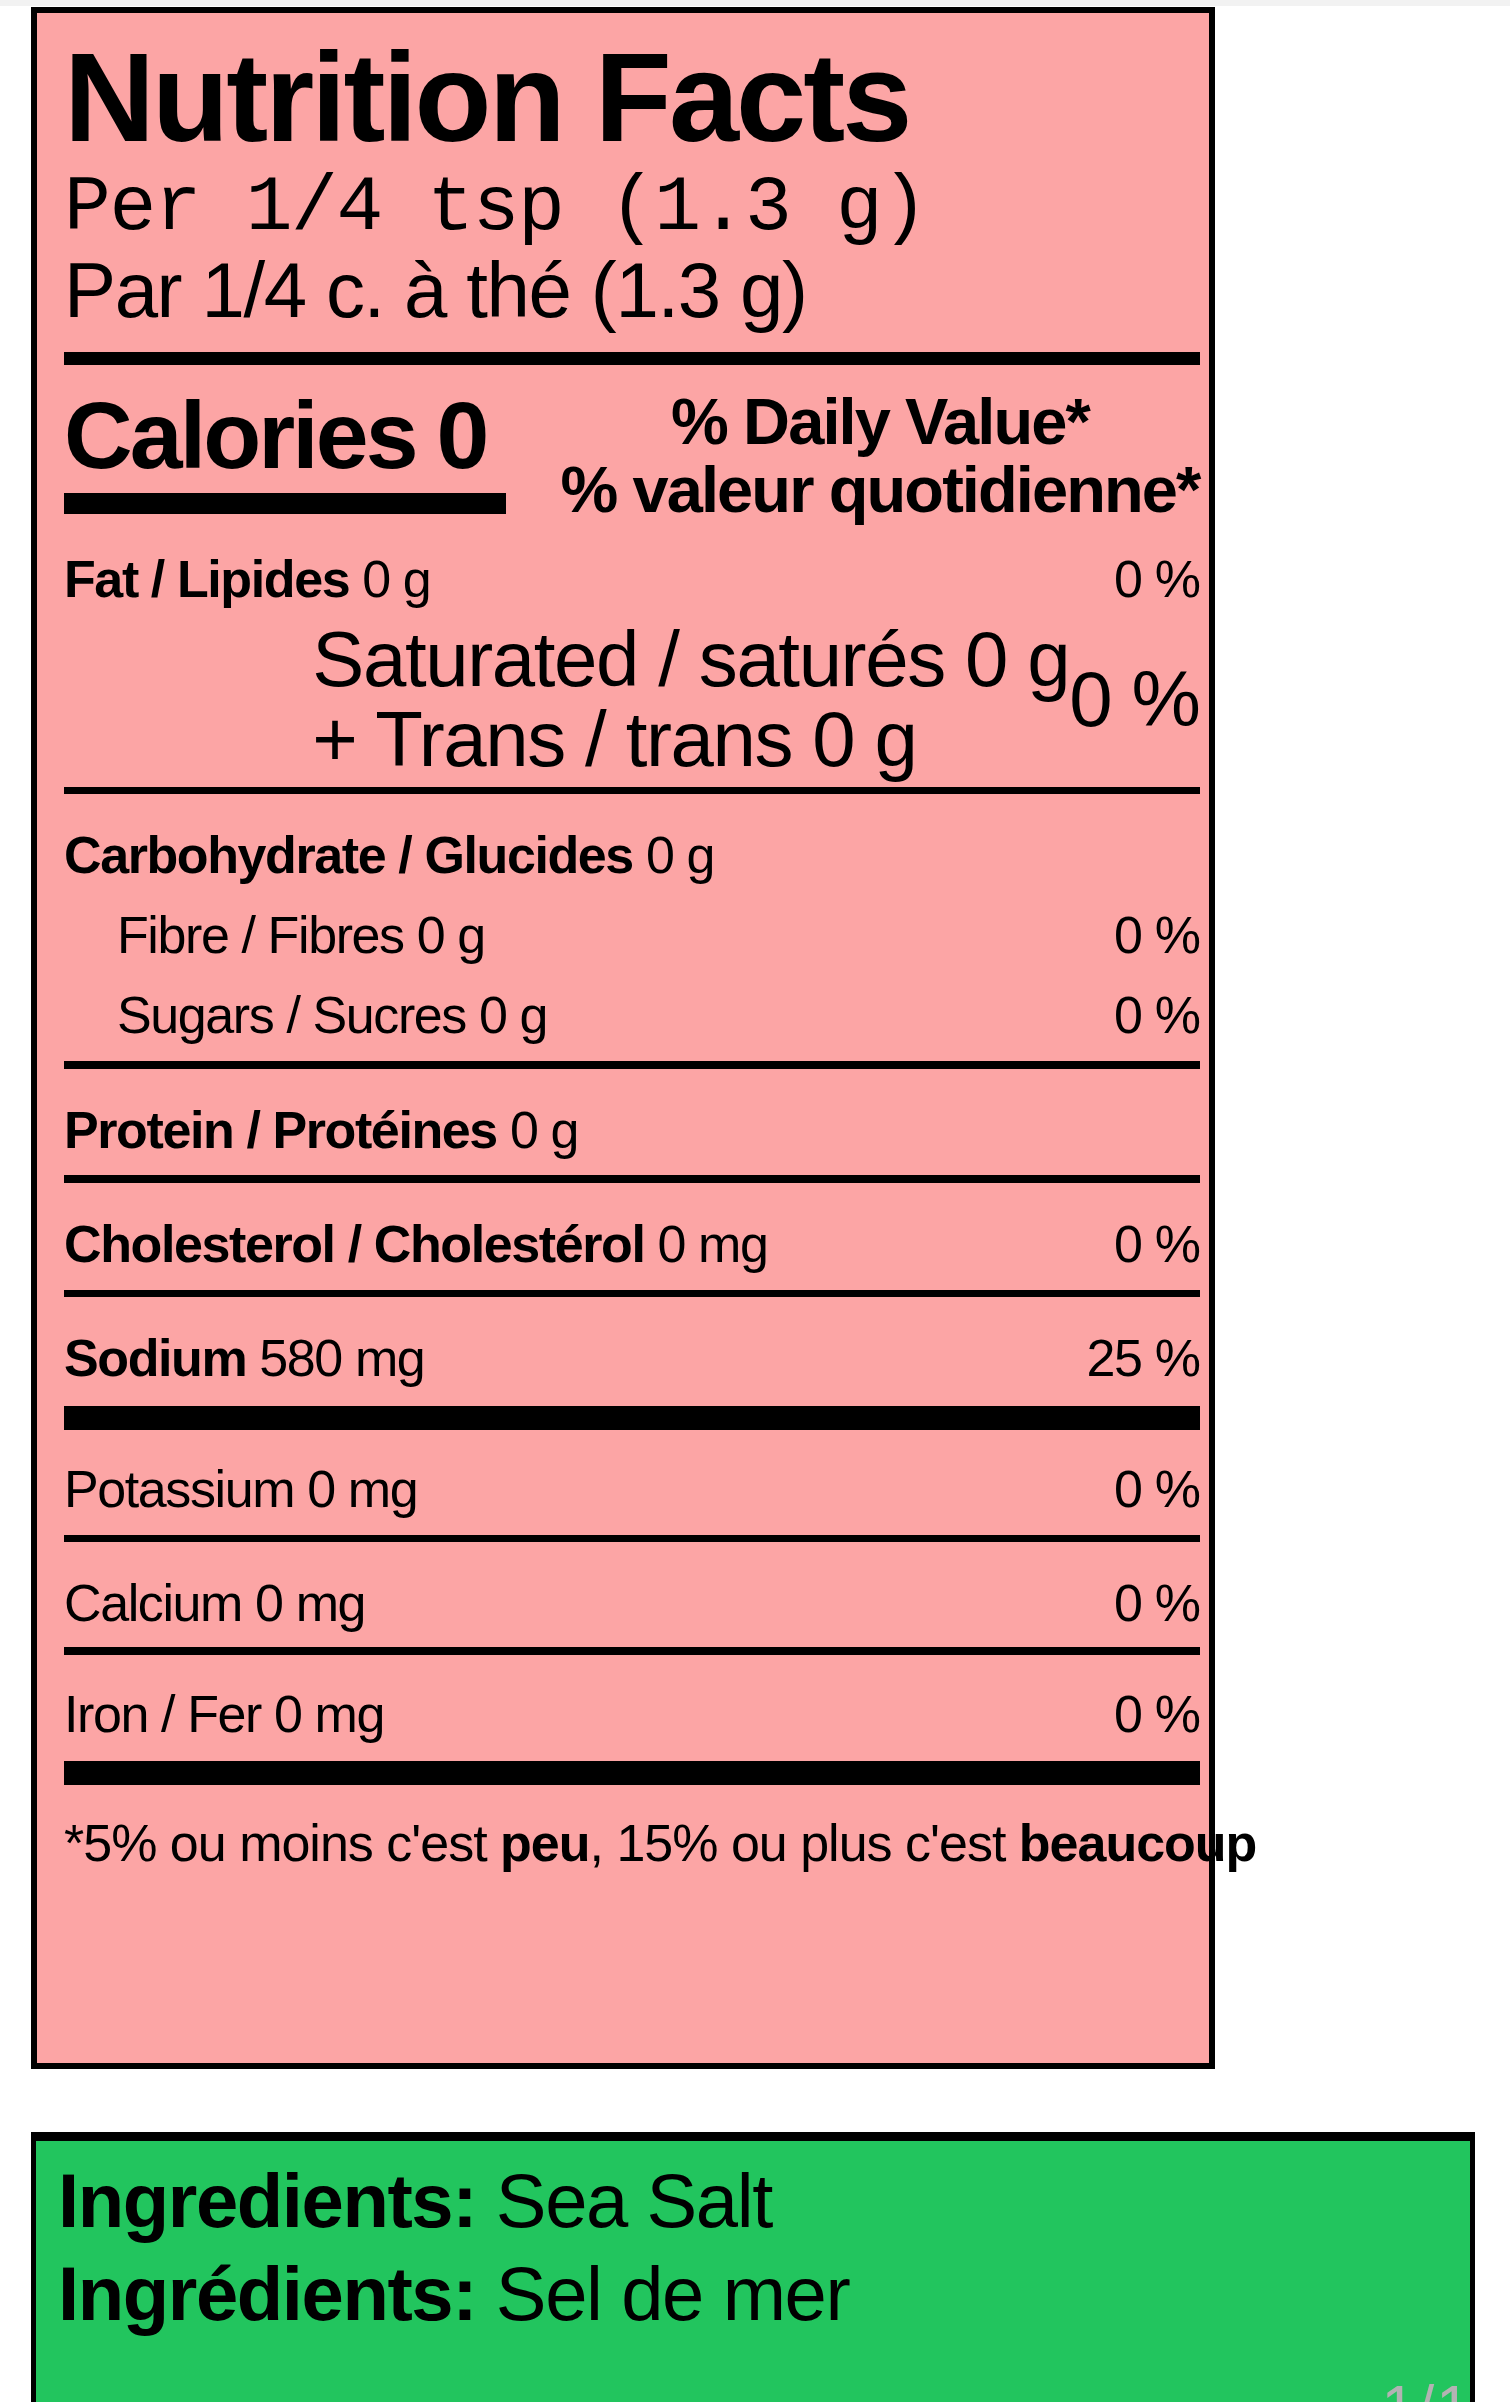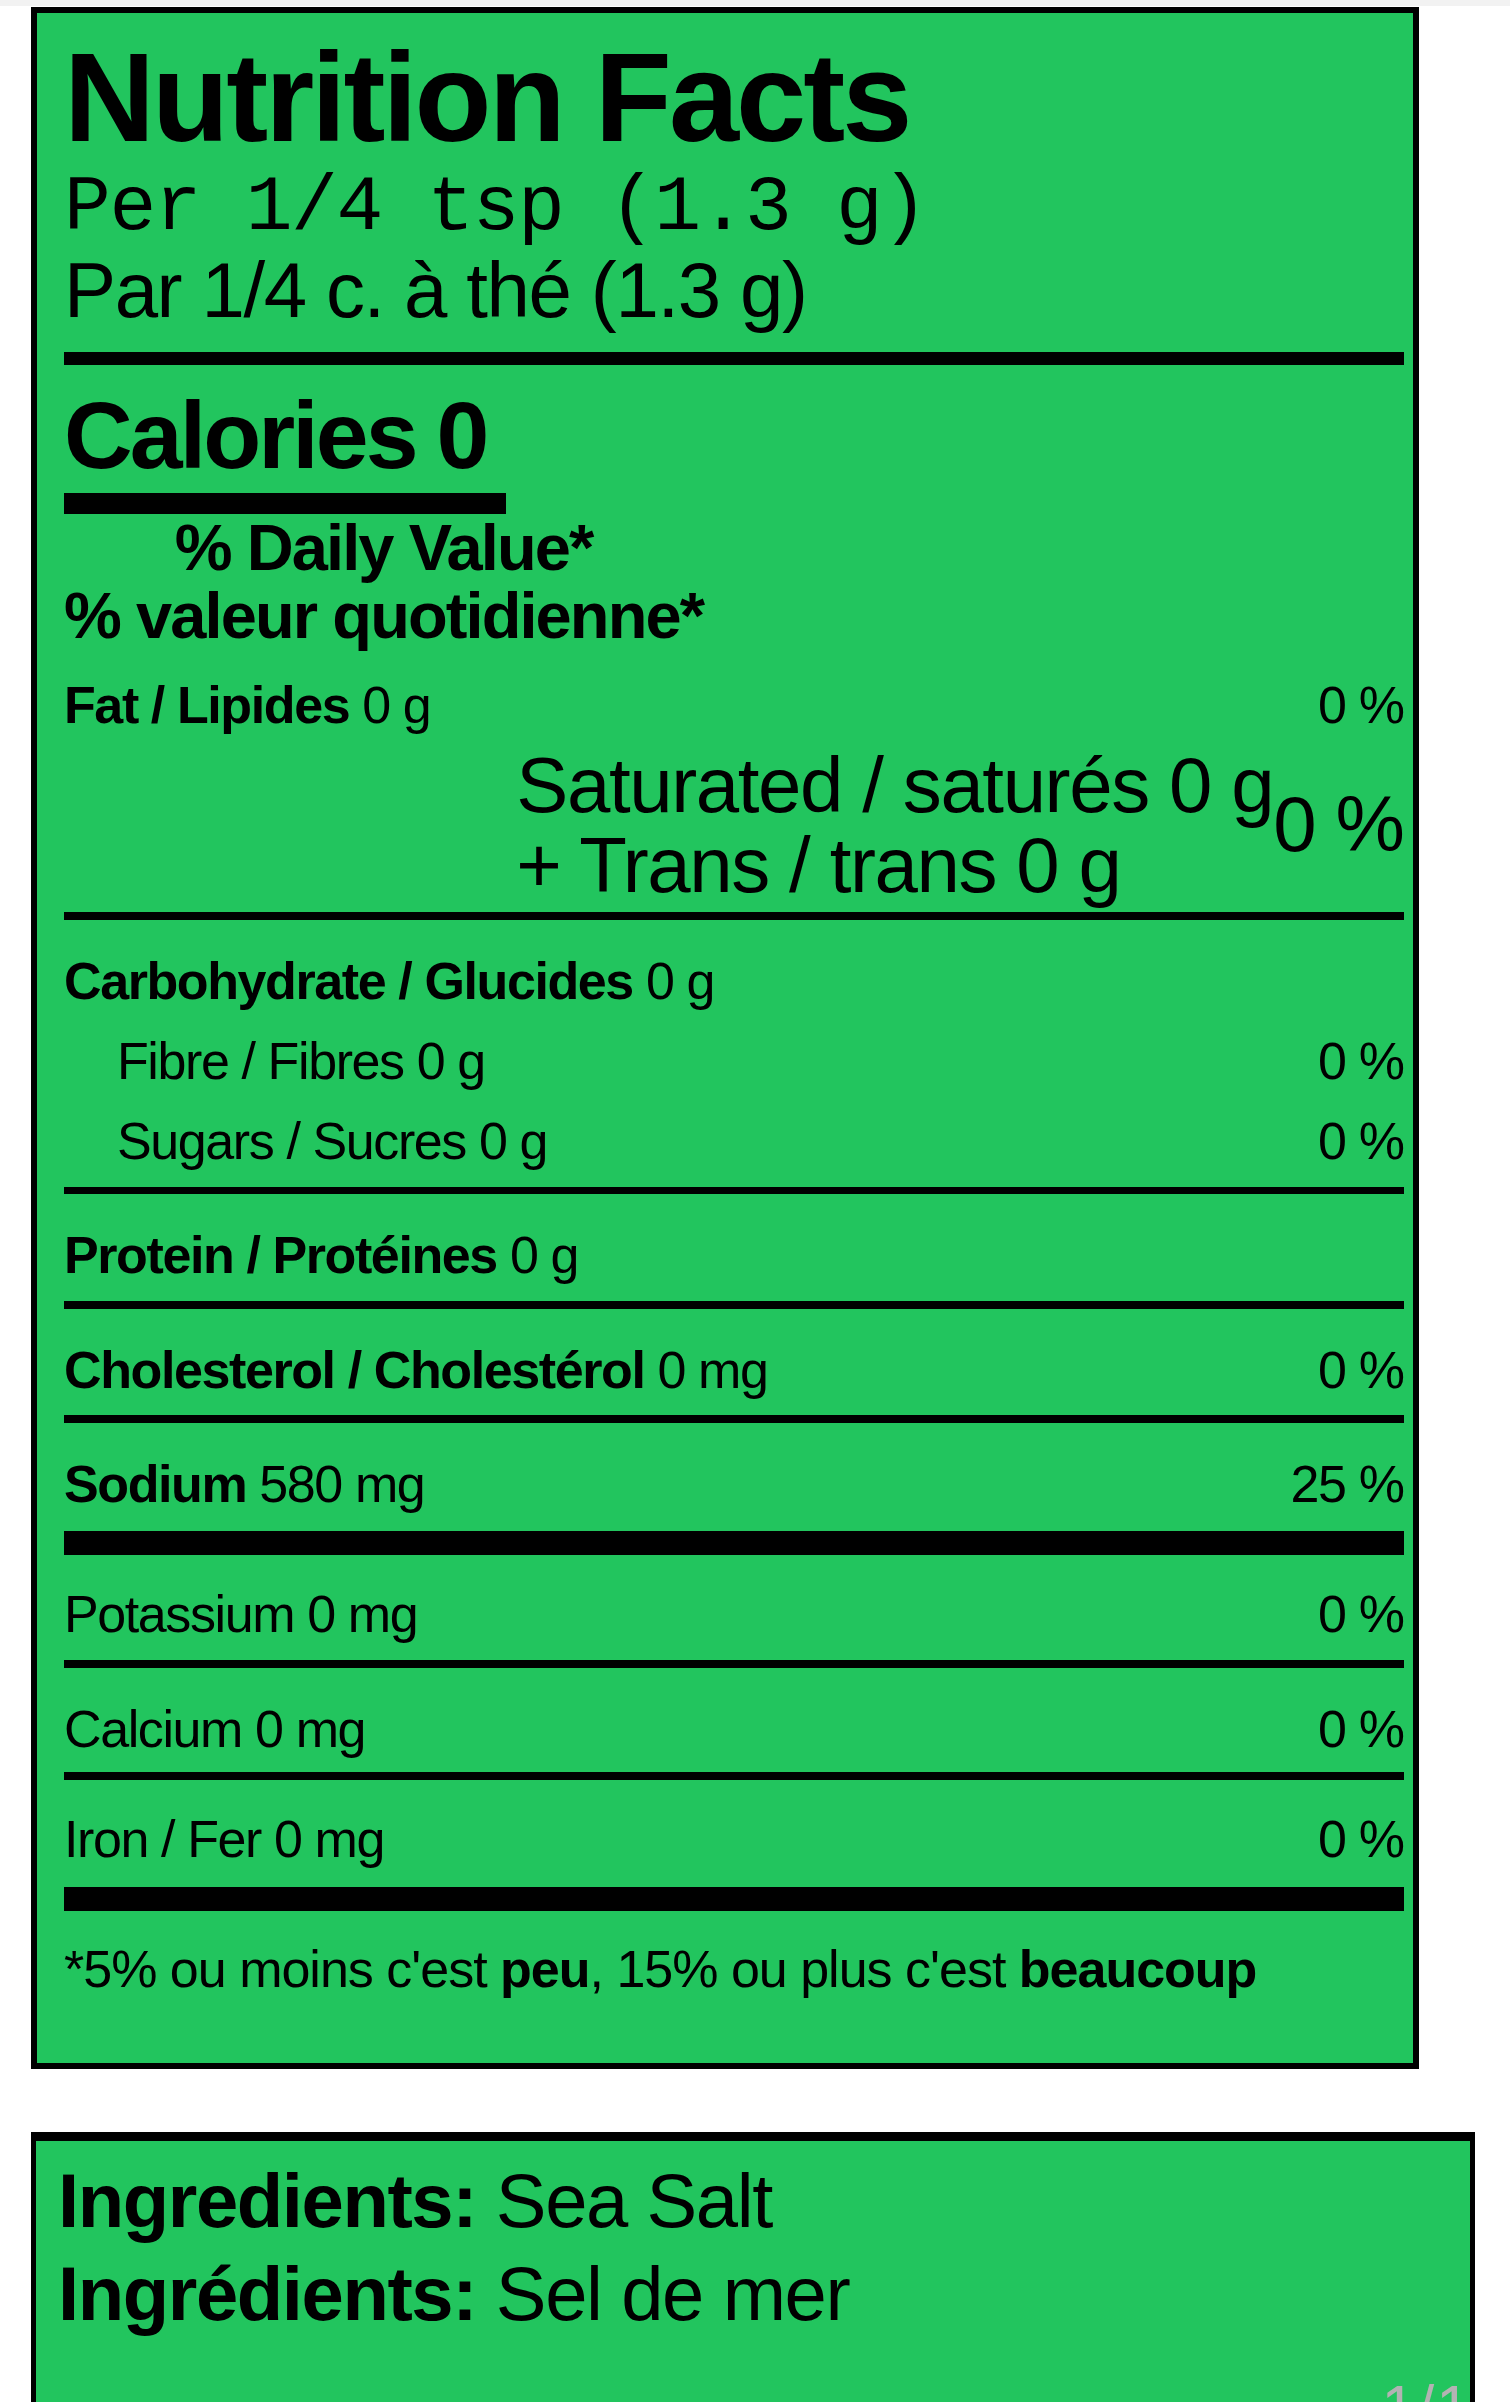--- a/index.html
+++ b/index.html
@@ -13,24 +13,24 @@
     color: #000;
   }
   .top-strip {
     position: absolute; top: 0; left: 0; width: 100%; height: 5.7px;
     background: #f2f2f2;
   }
   
   .nf-box {
     position: absolute;
     left: 31px; top: 6.7px;
-    width: 1388px; height: 2062px;
+    width: 1184px; height: 2062px;
     box-sizing: border-box;
     border: 6.7px solid #000;
-    background: #22c55e;
+    background: #fca5a5;
     padding: 27px 9.5px 0 27px;
   }
   .nf-title {
     font-size: 126px;
     font-weight: 700;
     line-height: 0.92;
     letter-spacing: -2.9px;
     white-space: nowrap;
   }
   .serving {
@@ -49,21 +49,20 @@
   .mt8  { margin-top: 7.6px; }
   .mt16 { margin-top: 15px; }
   .mt20 { margin-top: 19px; }
   .mt22 { margin-top: 21px; }
   .mt26 { margin-top: 25px; }
   .cal-row {
     display: flex;
     justify-content: space-between;
     align-items: flex-start;
     margin-top: 23px;
-    flex-direction: column;
   }
   .cal-left { width: 442px; }
   .cal-text {
     font-size: 95px;
     font-weight: 700;
     letter-spacing: -2.9px;
     line-height: 1;
     white-space: nowrap;
   }
   .cal-amount { margin-left: 0.22em; }

